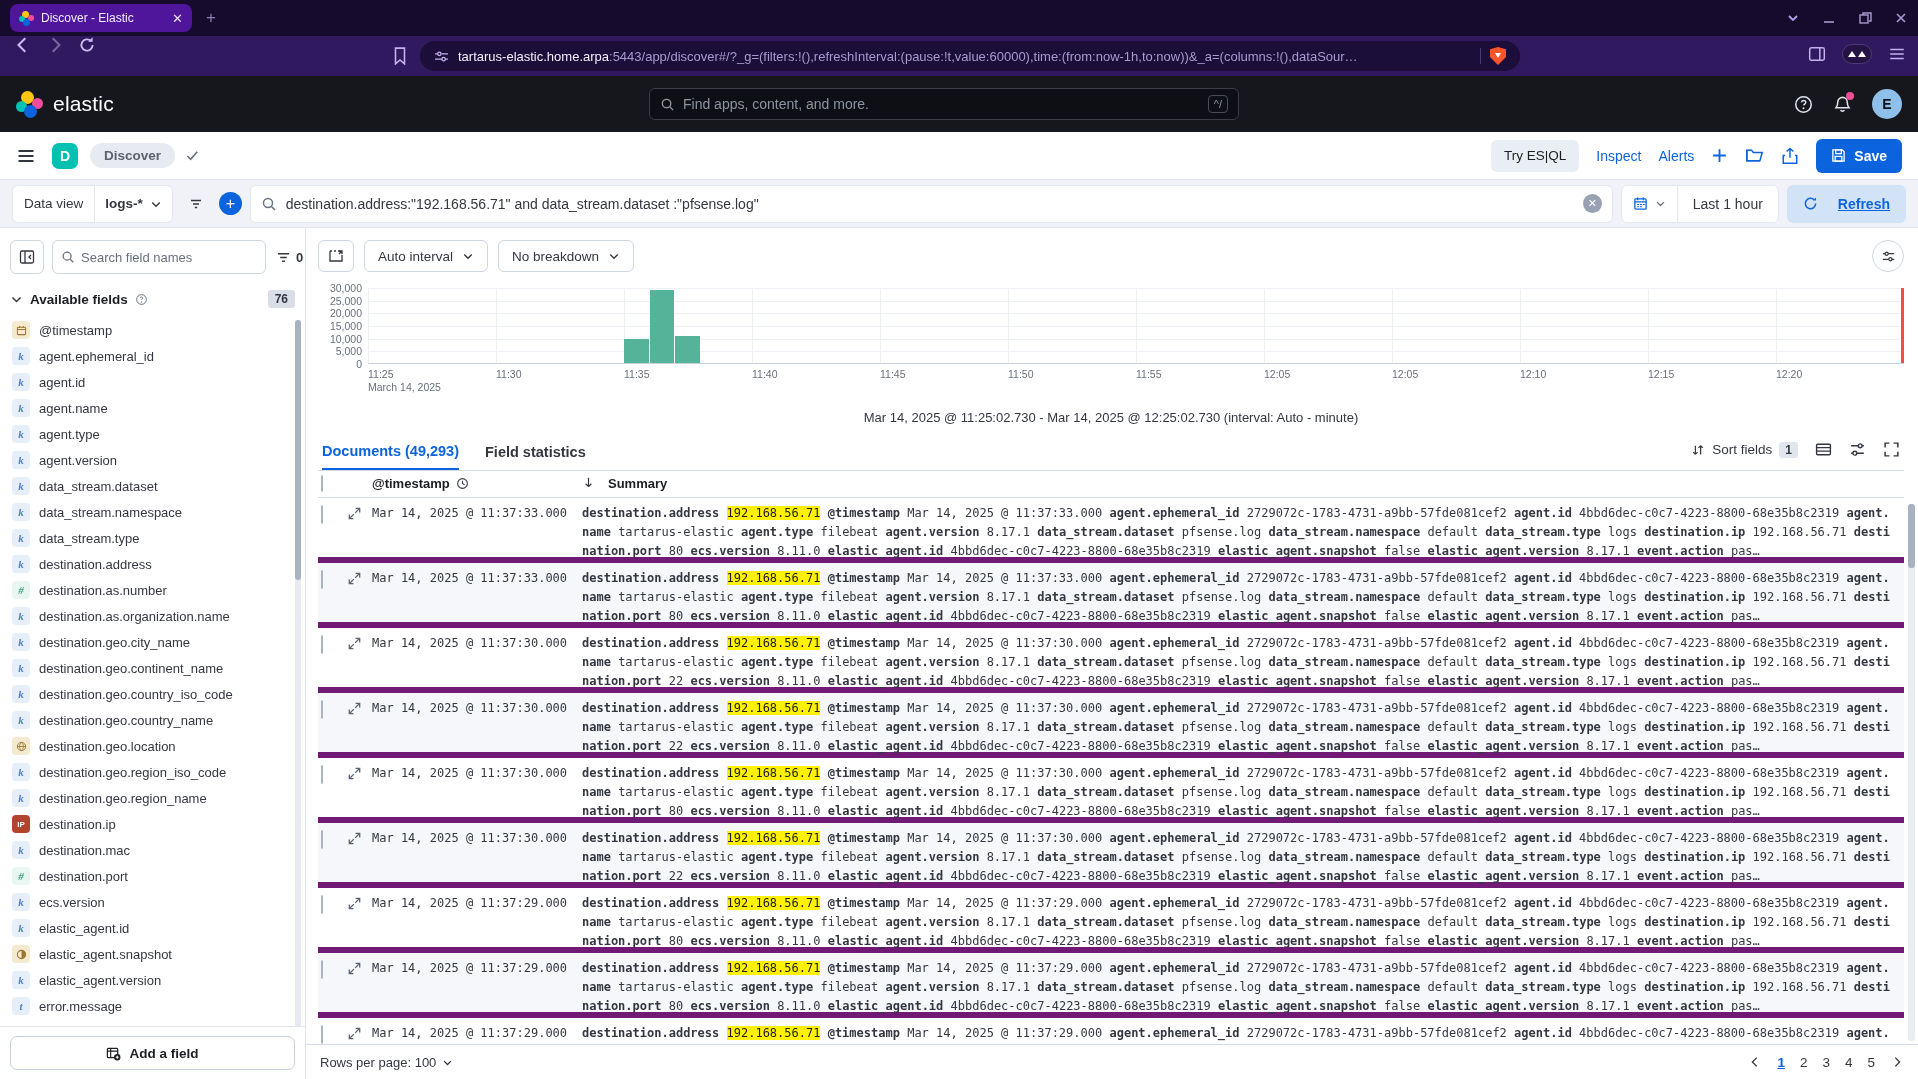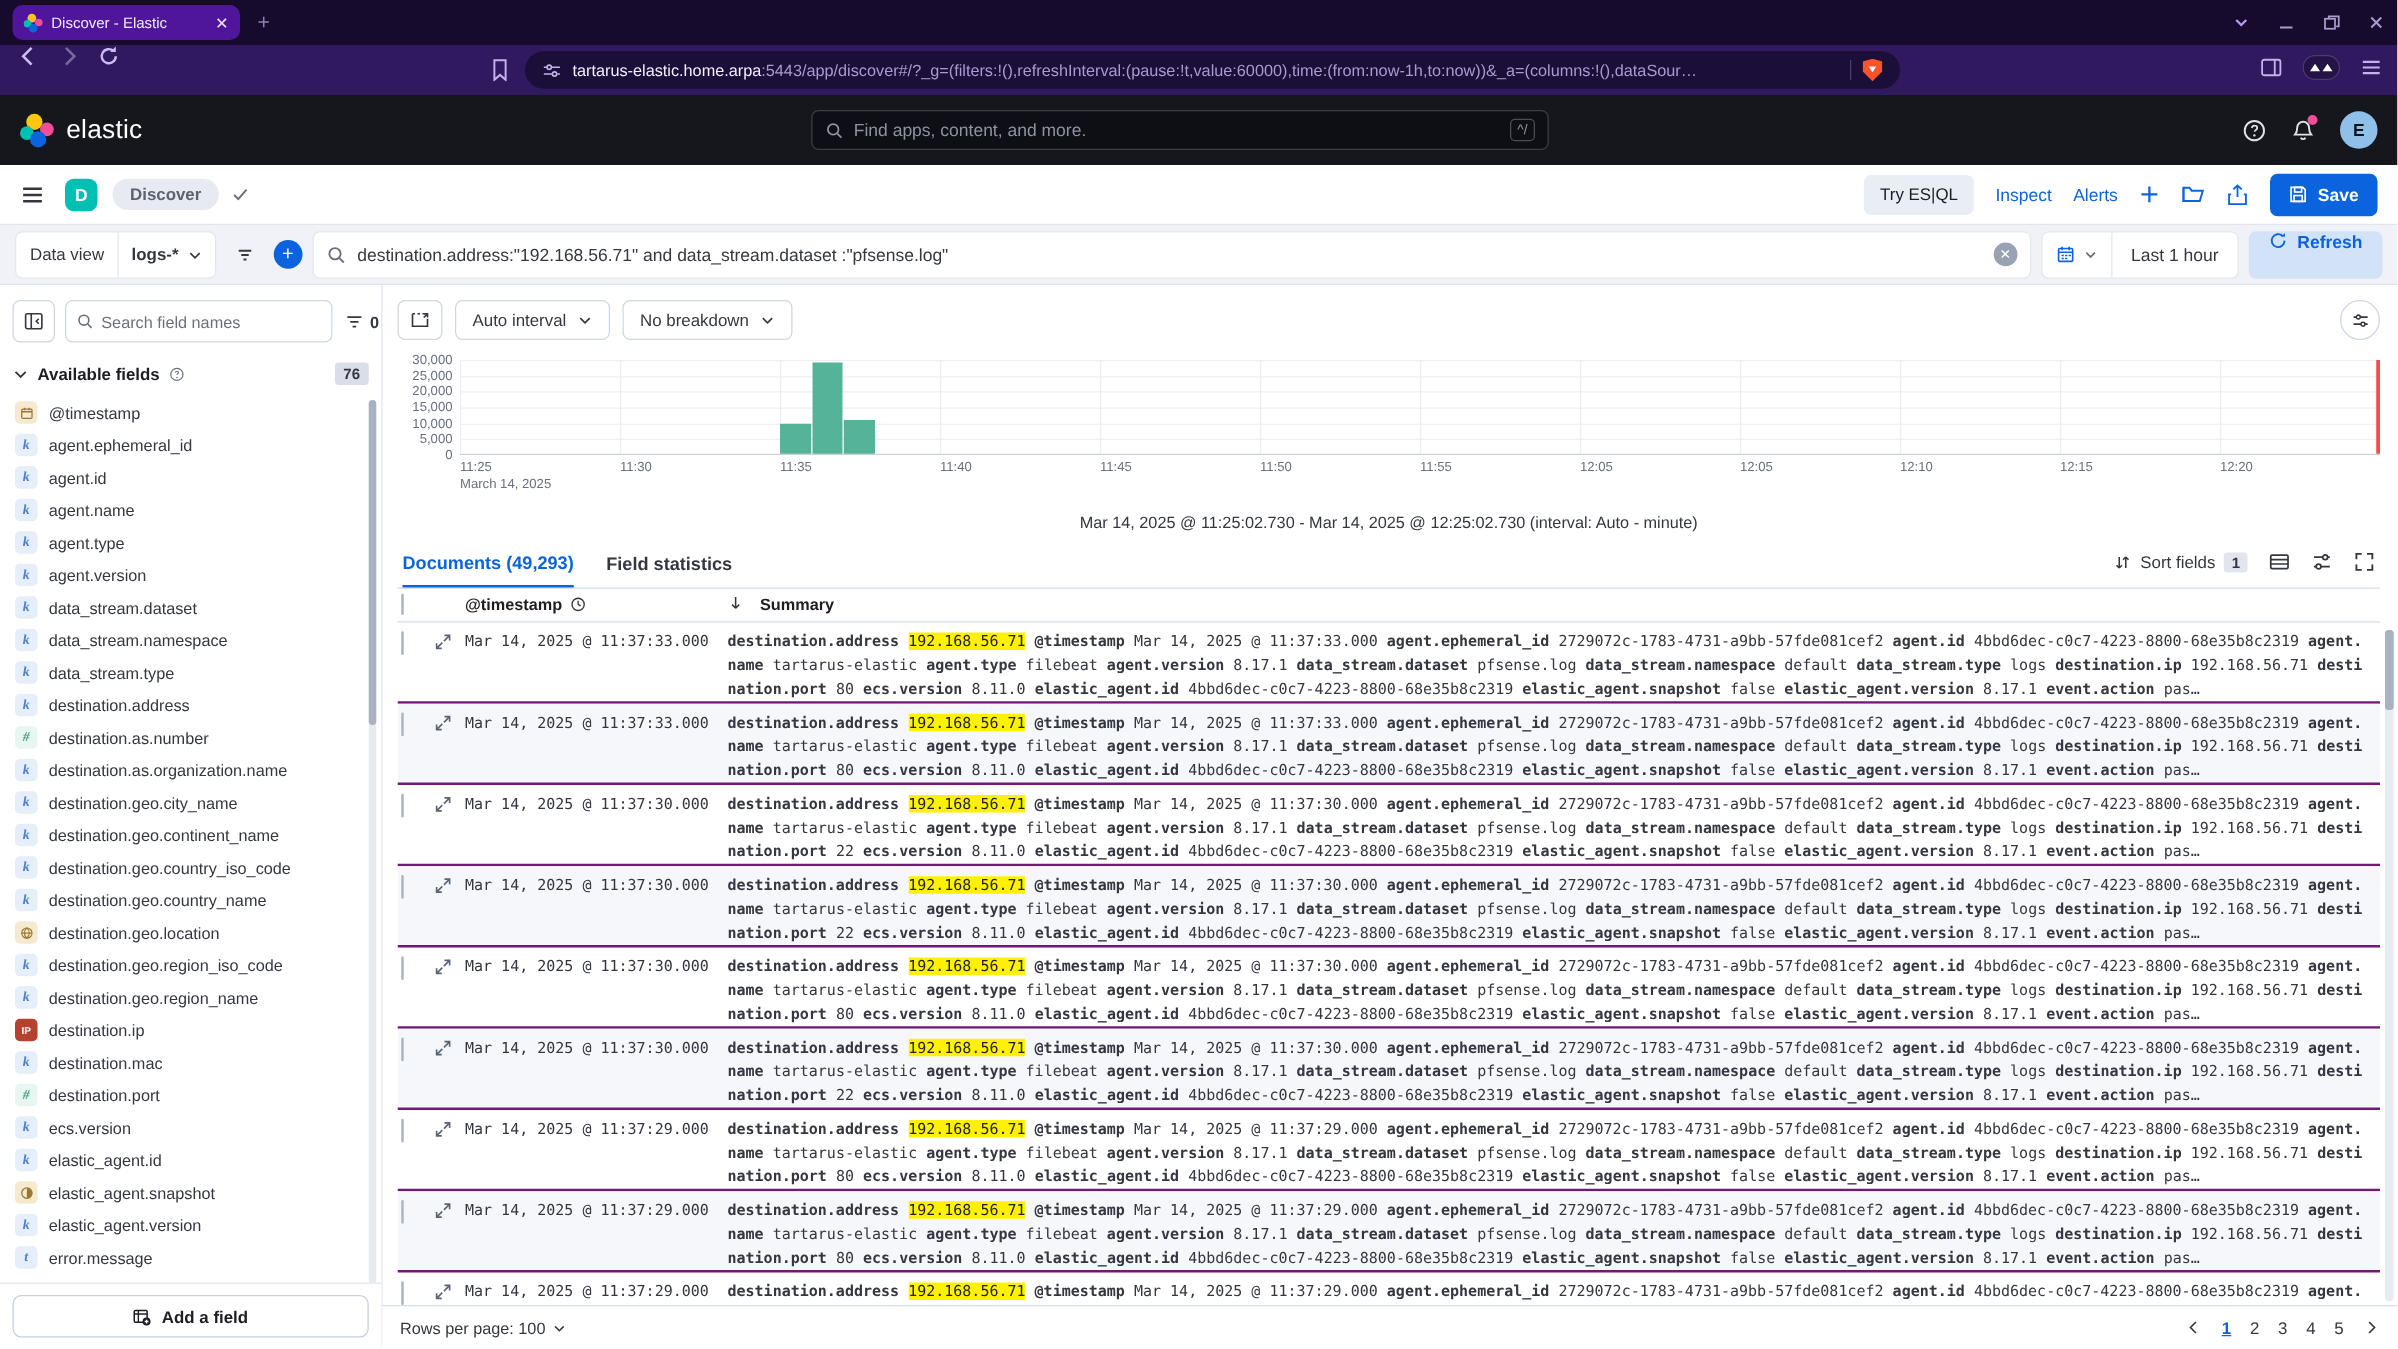--- a/index.html
+++ b/index.html
@@ -72,21 +72,21 @@
   .dv-div { width:1px; height:100%; background:#e3e7ef; }
   .dv-value { padding:0 10px; font-weight:700; display:flex; align-items:center; gap:7px; }
   .qb-icbtn { width:30px; height:34px; display:grid; place-items:center; color:#343741; }
   .add-filter { width:23px; height:23px; border-radius:50%; background:#0b64dd; color:#fff; display:grid; place-items:center; font-size:16px; line-height:1; }
   .search-box { flex:1; height:38px; background:#fff; border:1px solid #e3e7ef; border-radius:6px; display:flex; align-items:center; padding:0 10px; gap:9px; }
   .search-box input { flex:1; border:none; outline:none; font-size:14px; color:#343741; font-family:inherit; background:transparent; }
   .clear-btn { width:19px; height:19px; border-radius:50%; background:#98a2b3; color:#fff; display:grid; place-items:center; font-size:11px; }
   .time-group { height:38px; background:#fff; border:1px solid #e3e7ef; border-radius:6px; display:flex; align-items:center; }
   .cal-btn { display:flex; align-items:center; gap:7px; padding:0 11px; height:100%; border-right:1px solid #e3e7ef; color:#0b64dd; }
   .time-label { padding:0 15px; font-size:14px; color:#343741; }
-  .refresh-btn { height:38px; background:#d2e3f7; color:#0b64dd; border-radius:6px; padding:0 16px; display:flex; align-items:flex-start; gap:8px; font-size:14px; font-weight:600; }
+  .refresh-btn { height:38px; background:#d2e3f7; color:#0b64dd; border-radius:6px; padding:0 16px; display:flex; align-items:center; gap:20px; font-size:14px; font-weight:600;text-decoration:underline; }
 
   
   .content { position:absolute; top:228px; left:0; right:0; bottom:0; display:flex; background:#fff; }
   .sidebar { width:306px; border-right:1px solid #e1e6ee; position:relative; padding:12px 10px 0 10px; flex:0 0 auto; }
   .sb-controls { display:flex; gap:8px; align-items:center; }
   .icbtn-border { width:34px; height:34px; border:1px solid #cfd6e2; border-radius:6px; display:grid; place-items:center; color:#343741; background:#fff; flex:0 0 auto; }
   .sb-search { flex:1; height:34px; border:1px solid #cfd6e2; border-radius:6px; display:flex; align-items:center; padding:0 8px; gap:6px; color:#69707d; }
   .sb-search input { flex:1; min-width:0; border:none; outline:none; font-size:13px; color:#343741; font-family:inherit; }
   .sb-search input::placeholder { color:#69707d; }
   .sb-filter { display:flex; align-items:center; gap:5px; color:#343741; font-size:13px; font-weight:600; padding:0 2px; }
@@ -133,21 +133,21 @@
   .sortfields { display:flex; align-items:center; gap:7px; font-size:13.5px; }
   .sf-badge { background:#e0e5ee; border-radius:3px; padding:1px 6px; font-size:12px; font-weight:700; }
 
   .grid-header { display:flex; align-items:flex-start; height:28px; border-top:1px solid #d6dce6; border-bottom:1px solid #d6dce6; font-weight:700; font-size:13px; color:#1d1e24; padding-top:5px; }
   .c-check { width:30px; padding-left:3px; }
   .c-expand { width:24px; }
   .c-ts { width:210px; display:flex; align-items:center; gap:6px; }
   .c-sort { width:26px; color:#343741; }
   .checkbox { width:16px; height:16px; border:1px solid #aab4c2; border-radius:3px; background:#fff; }
   .grid-body { height:549px; overflow:hidden; }
-  .row { display:flex; height:65px; border-bottom:2px solid #701a75; padding-top:6px; align-items:flex-start; }
+  .row { display:flex; height:65px; border-bottom:6px solid #701a75; padding-top:6px; align-items:flex-start; }
   .row.even { background:#f5f7fa; }
   .r-check { width:30px; padding-left:3px; padding-top:2px; }
   .r-expand { width:24px; padding-top:3px; color:#5a6573; }
   .r-ts { width:210px; font-family:"DejaVu Sans Mono", monospace; font-size:12px; line-height:19px; color:#343741; white-space:nowrap; }
   .r-sum { flex:1; font-family:"DejaVu Sans Mono", monospace; font-size:12px; line-height:19px; color:#343741; overflow:hidden; display:-webkit-box; -webkit-line-clamp:3; -webkit-box-orient:vertical; word-break:break-all; padding-right:10px; }
   .fk { font-weight:700; }
   .hl { color:#1d1e24; }
 
   .grid-scroll { position:absolute; right:3px; top:276px; bottom:38px; width:7px; border-radius:3px; background:#e9edf2; }
   .grid-thumb { position:absolute; top:0; width:7px; height:64px; border-radius:3px; background:#a8b2c0; }

